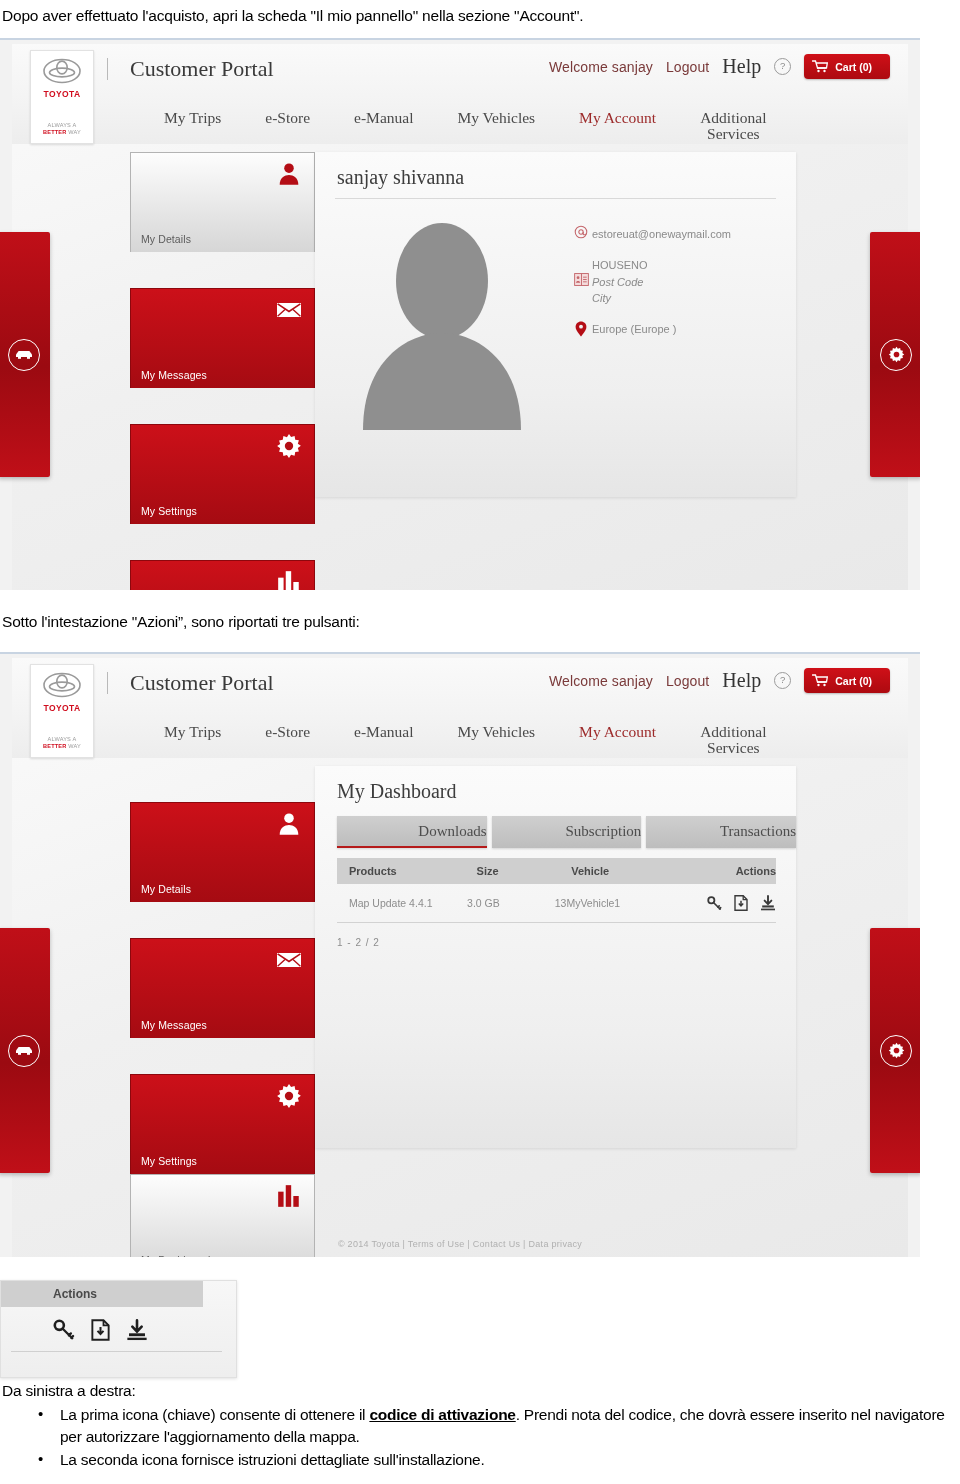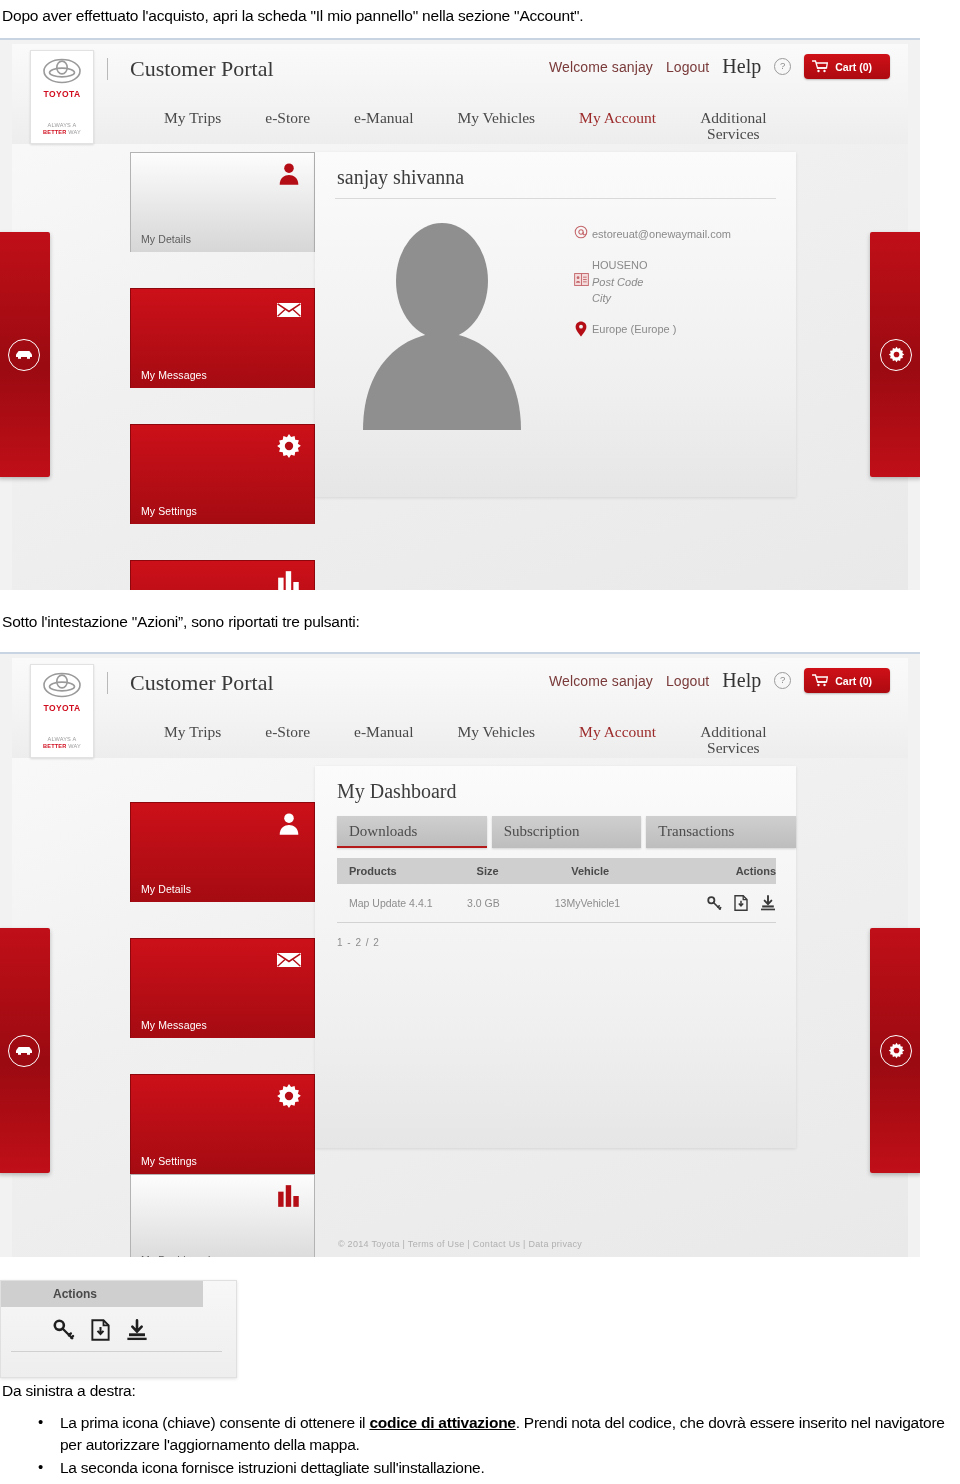--- a/index.html
+++ b/index.html
@@ -19,21 +19,21 @@
     font-size: 15.5px;
     line-height: 1.35;
     color: #000;
     letter-spacing: -0.2px;
   }
   .intro-text { position: absolute; left: 2px; top: 6px; width: 950px; }
   .mid-text   { position: absolute; left: 2px; top: 612px; width: 700px; }
 
   .bottom-block { position: absolute; left: 2px; top: 1382px; width: 956px; }
   .bottom-lead { font-size: 15.5px; letter-spacing: -0.2px; }
-  ul.bullets { margin: 12px 0 0 0; padding: 0 0 0 36px; list-style: none; }
+  ul.bullets { margin: 4px 0 0 0; padding: 0 0 0 36px; list-style: none; }
   ul.bullets li {
     position: relative;
     font-size: 15.5px;
     line-height: 1.42;
     letter-spacing: -0.25px;
     margin-bottom: 1px;
     padding-left: 22px;
   }
   ul.bullets li::before {
     content: "\2022";
@@ -199,21 +199,21 @@
   }
   .info-text { font-size: 11px; color: #8a8a8a; line-height: 1.5; }
   .info-text .muted-i { font-style: italic; }
 
   
   .dash-tabs { display: flex; gap: 5px; padding: 4px 0 0 22px; }
   .dash-tab {
     font-family: "Liberation Serif", serif;
     font-size: 15px; color: #4d4d4d;
     background: linear-gradient(180deg,#cfcfcf 0%,#bdbdbd 100%);
-    padding: 7px 0 6px 12px; width: 148px; text-align: left;
+    padding: 7px 0 6px 4px; width: 148px; text-align: right;
     box-shadow: 0 1px 2px rgba(0,0,0,.15);
   }
   .dash-tab.active { border-bottom: 2px solid #b51a1a; }
 
   
   .dash-table { margin: 10px 20px 0 22px; }
   .dash-head {
     display: flex; align-items: center;
     background: #cfcfcf;
     font-size: 11px; font-weight: bold; color: #4a4a4a;

